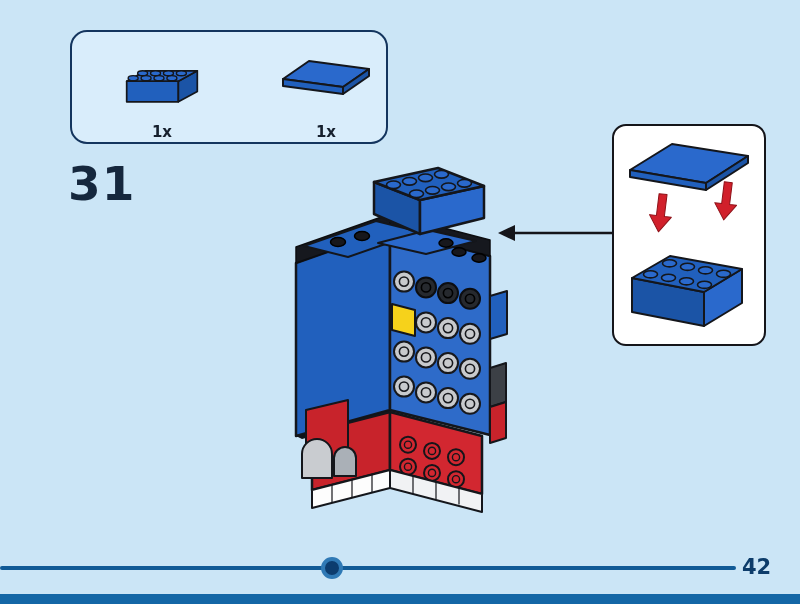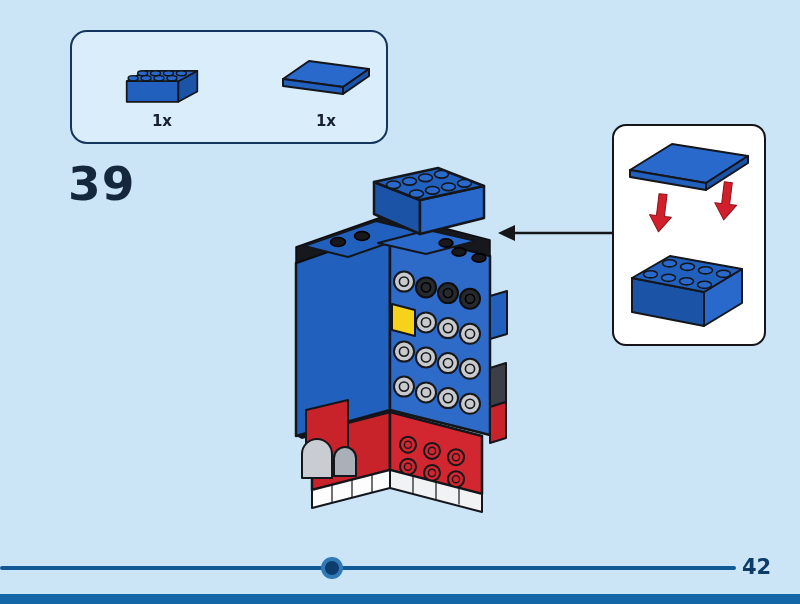--- a/index.html
+++ b/index.html
@@ -12,21 +12,21 @@
   .page { position:relative; width:800px; height:604px; background:#cbe5f6; }
 
   
   .parts-panel {
     position:absolute; left:70px; top:30px; width:318px; height:114px;
     background:#d9edfb; border:2.5px solid #14355e; border-radius:17px;
     display:flex; align-items:flex-start; padding:13px 0 0 34px; gap:52px;
   }
   .part-cell { width:112px; display:flex; flex-direction:column; align-items:center; }
   .part-cell svg { width:110px; height:62px; display:block; }
-  .part-count { margin-top:5px; font-size:15px; font-weight:bold; color:#16202e; }
+  .part-count { margin-top:16px; font-size:15px; font-weight:bold; color:#16202e; }
 
   .step-number {
     position:absolute; left:68px; top:156px;
     font-size:47px; font-weight:800; color:#15273d; letter-spacing:1px;
   }
 
   .model { position:absolute; left:278px; top:148px; width:250px; height:380px; }
 
   .connector { position:absolute; left:497px; top:222px; width:118px; height:22px; }
 
@@ -77,21 +77,21 @@
     <div class="part-cell">
       <svg viewBox="0 0 110 62">
         <polygon points="12,34 38,16 98,24 72,42" fill="#2a69cc" stroke="#14161b" stroke-width="2" stroke-linejoin="round"></polygon>
         <polygon points="12,34 72,42 72,49 12,41" fill="#2160bd" stroke="#14161b" stroke-width="2" stroke-linejoin="round"></polygon>
         <polygon points="72,42 98,24 98,31 72,49" fill="#1b54a6" stroke="#14161b" stroke-width="2" stroke-linejoin="round"></polygon>
       </svg>
       <div class="part-count">1x</div>
     </div>
   </div>
 
-  <div class="step-number">39</div>
+  <div class="step-number">31</div>
 
   <svg class="model" viewBox="0 0 250 380">
 
     <g>
       <polygon points="18,115 112,82 112,262 18,288" fill="#2160bd" stroke="#14161b" stroke-width="2.5" stroke-linejoin="round"></polygon>
       <polygon points="112,82 212,108 212,287 112,262" fill="#2e6bc9" stroke="#14161b" stroke-width="2.5" stroke-linejoin="round"></polygon>
       <polygon points="18,115 112,82 112,66 18,99" fill="#16181e" stroke="#0c0d10" stroke-width="1.5" stroke-linejoin="round"></polygon>
       <polygon points="112,82 212,108 212,92 112,66" fill="#16181e" stroke="#0c0d10" stroke-width="1.5" stroke-linejoin="round"></polygon>
     </g>
 

